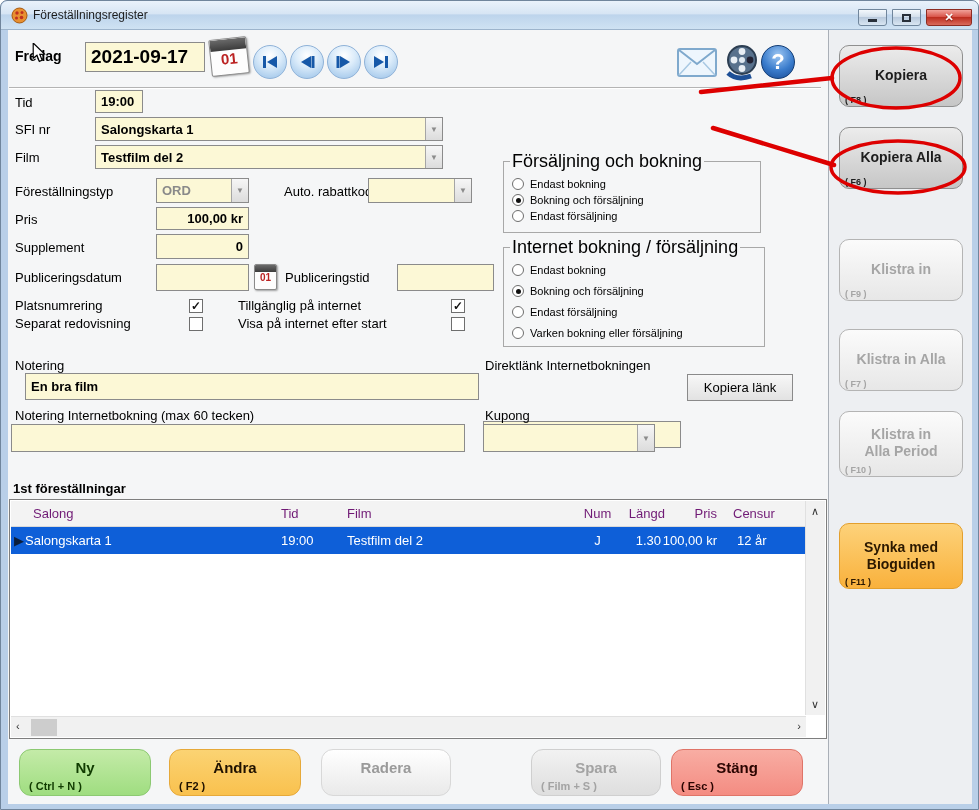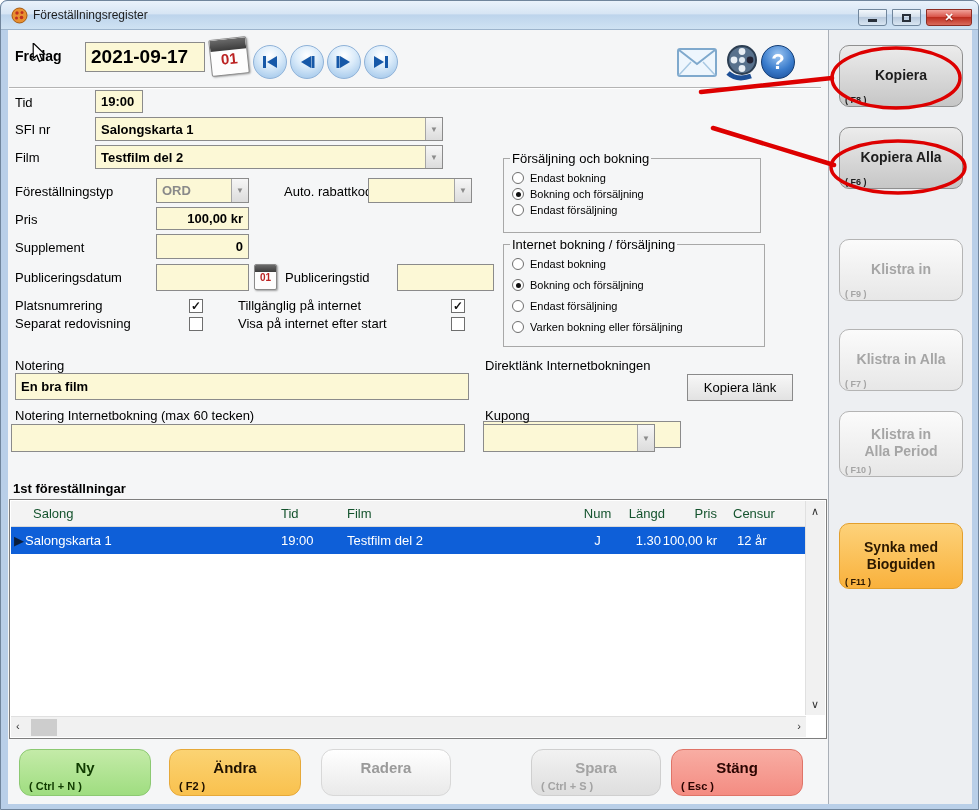--- a/index.html
+++ b/index.html
@@ -40,34 +40,34 @@
     color:#8c8c8c; font-size:8px; }
   .checkbox { width:14px; height:14px; background:#fff; border:1px solid #6e6e6e;
     display:flex; align-items:center; justify-content:center; font-size:12px; color:#111; }
   .checkbox.checked::after { content:"✓"; font-weight:bold; margin-top:-1px; }
   .radio { width:12px; height:12px; border-radius:50%; background:#fff; border:1px solid #6e6e6e;
     display:inline-flex; align-items:center; justify-content:center; }
   .radio.checked::after { content:""; width:5px; height:5px; border-radius:50%; background:#111; }
   .opt-row { position:absolute; display:flex; align-items:center; gap:6px; }
   .opt-row .lbl { font-size:11px; }
   fieldset.grp { position:absolute; border:1px solid #a8a8a8; background:transparent; padding:0; }
-  fieldset.grp legend { font-size:13px; margin-left:6px; padding:0 2px; }
+  fieldset.grp legend { font-size:18px; margin-left:6px; padding:0 2px; }
 
   .sep { height:2px; border-top:1px solid #b4b4b4; border-bottom:1px solid #fff; }
 
   
   .nav-btn { width:34px; height:34px; border-radius:50%;
     background:radial-gradient(circle at 50% 30%, #ffffff, #dcecfa 40%, #b3d2ef 75%, #9cc0e4);
     border:1px solid #8fb2d8; display:flex; align-items:center; justify-content:center; }
 
   
   .table-box { background:#fff; border:1px solid #7e7e7e; }
   .grid-header { position:absolute; left:1px; top:1px; right:1px; height:26px; background:#f3f3f3;
     border-bottom:1px solid #d9d9d9; }
-  .gh { position:absolute; top:5px; font-size:13px; color:#14532d; white-space:nowrap; }
+  .gh { position:absolute; top:5px; font-size:13px; color:#701a75; white-space:nowrap; }
   .grid-row-sel { position:absolute; left:1px; top:27px; width:795px; height:27px; background:#0e5fd8; }
   .gc { position:absolute; top:6px; font-size:13px; color:#fff; white-space:nowrap; }
   .vscroll { position:absolute; top:1px; right:1px; width:20px; height:214px; background:#f1f1f1;
     border-left:1px solid #e0e0e0; }
   .hscroll { position:absolute; left:1px; bottom:1px; height:21px; width:795px; background:#f1f1f1;
     border-top:1px solid #e0e0e0; }
   .scr-arrow { position:absolute; font-size:11px; color:#333; }
   .thumb { position:absolute; background:#cdcdcd; }
 
   
@@ -255,21 +255,21 @@
       <span class="radio"></span>
       <span class="lbl">Endast försäljning</span>
     </div>
     <div class="opt-row" style="left:8px;top:69px;">
       <span class="radio"></span>
       <span class="lbl">Varken bokning eller försäljning</span>
     </div>
   </fieldset>
 
   <div class="abs lbl" style="left:14px;top:357px;">Notering</div>
-  <div class="abs field" style="left:14px;top:372px;width:454px;height:27px;">En bra film</div>
+  <div class="abs field" style="left:24px;top:372px;width:454px;height:27px;">En bra film</div>
   <div class="abs lbl" style="left:484px;top:357px;">Direktlänk Internetbokningen</div>
   <div class="abs field" style="left:482px;top:372px;width:198px;height:27px;margin-top:48px;">http://internetbokningen.c</div>
   <div class="abs small-btn" style="left:686px;top:373px;width:106px;height:27px;">Kopiera länk</div>
 
   <div class="abs lbl" style="left:14px;top:407px;">Notering Internetbokning (max 60 tecken)</div>
   <div class="abs field" style="left:10px;top:423px;width:454px;height:28px;"></div>
   <div class="abs lbl" style="left:484px;top:407px;">Kupong</div>
   <div class="abs combo" style="left:482px;top:423px;width:172px;height:28px;">
     <span class="val"></span>
     <span class="arrow-btn">▼</span>
@@ -314,21 +314,21 @@
   <div class="abs big-btn btn-andra" style="left:168px;top:748px;width:132px;">
     <div class="bl">Ändra</div>
     <div class="bs">( F2 )</div>
   </div>
   <div class="abs big-btn btn-radera" style="left:320px;top:748px;width:130px;">
     <div class="bl">Radera</div>
     <div class="bs"></div>
   </div>
   <div class="abs big-btn btn-spara" style="left:530px;top:748px;width:130px;">
     <div class="bl">Spara</div>
-    <div class="bs">( Ctrl + S )</div>
+    <div class="bs">( Film + S )</div>
   </div>
   <div class="abs big-btn btn-stang" style="left:670px;top:748px;width:132px;">
     <div class="bl">Stäng</div>
     <div class="bs">( Esc )</div>
   </div>
 
   <div class="side-btn sb-active" style="top:44px;height:62px;">
     <div class="sl" style="margin-top:21px;">Kopiera</div>
     <div class="fk">( F8 )</div>
   </div>

